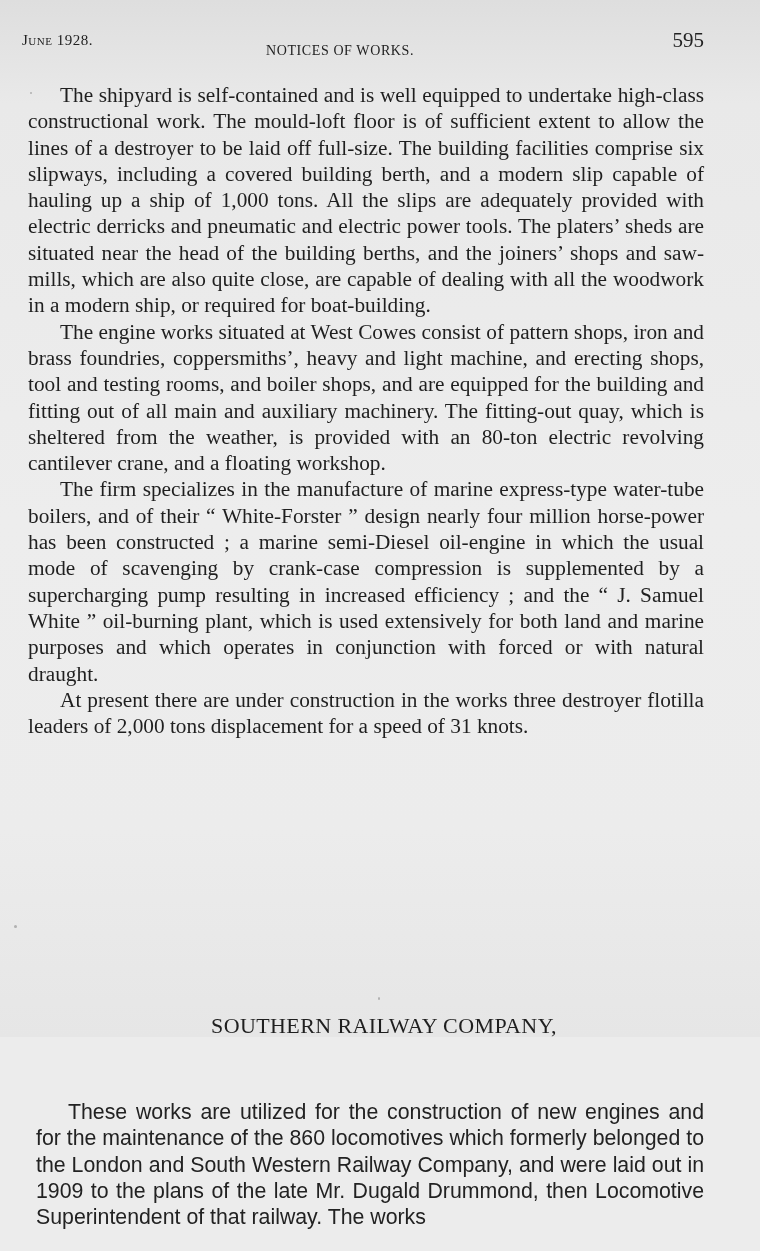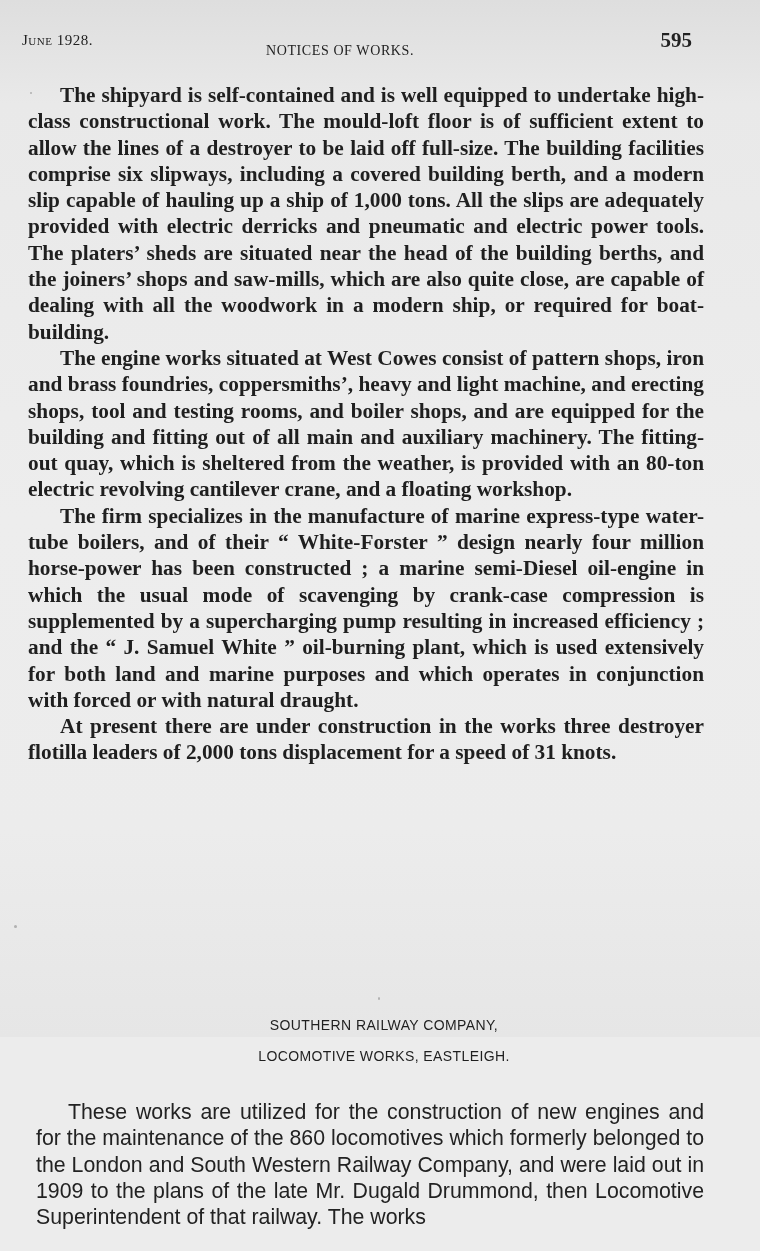--- a/index.html
+++ b/index.html
@@ -41,49 +41,47 @@
     }
     .rh-center {
       position: absolute;
       left: 244px;
       top: 13px;
       letter-spacing: 0.6px;
       font-size: 14px;
     }
     .rh-right {
       position: absolute;
-      right: 12px;
+      right: 0;
       top: -2px;
       font-size: 21px;
-      font-weight: bold;
     }
     .body-text {
       position: absolute;
       left: 28px;
       top: 82px;
       width: 676px;
       font-family: "Liberation Serif", serif;
       font-size: 21.3px;
       line-height: 26.3px;
       text-align: justify;
       color: #1f1f1f;
     }
     .body-text p {
       margin: 0;
       text-indent: 32px;
-      font-weight: bold;
     }
     .heading-block {
       position: absolute;
       top: 1010px;
       left: 0;
       width: 760px;
       text-align: center;
-      font-family: Liberation Sans, sans-serif;
-      font-size: 14px;
+      font-family: Liberation Serif, serif;
+      font-size: 22px;
       line-height: 31px;
       letter-spacing: 0.4px;
       color: #1f1f1f;
     }
     .heading-block div {
       margin-left: 8px;
     }
     .body-text-2 {
       position: absolute;
       left: 36px;
@@ -122,21 +120,20 @@
 
   <div class="body-text">
     <p>The shipyard is self-contained and is well equipped to undertake high-class constructional work.  The mould-loft floor is of sufficient extent to allow the lines of a destroyer to be laid off full-size.  The building facilities comprise six slipways, including a covered building berth, and a modern slip capable of hauling up a ship of 1,000 tons. All the slips are adequately provided with electric derricks and pneumatic and electric power tools.  The platers’ sheds are situated near the head of the building berths, and the joiners’ shops and saw-mills, which are also quite close, are capable of dealing with all the woodwork in a modern ship, or required for boat-building.</p>
     <p>The engine works situated at West Cowes consist of pattern shops, iron and brass foundries, coppersmiths’, heavy and light machine, and erecting shops, tool and testing rooms, and boiler shops, and are equipped for the building and fitting out of all main and auxiliary machinery.  The fitting-out quay, which is sheltered from the weather, is provided with an 80-ton electric revolving cantilever crane, and a floating workshop.</p>
     <p>The firm specializes in the manufacture of marine express-type water-tube boilers, and of their “ White-Forster ” design nearly four million horse-power has been constructed ;  a marine semi-Diesel oil-engine in which the usual mode of scavenging by crank-case compression is supplemented by a supercharging pump resulting in increased efficiency ;  and the “ J. Samuel White ” oil-burning plant, which is used extensively for both land and marine purposes and which operates in conjunction with forced or with natural draught.</p>
     <p>At present there are under construction in the works three destroyer flotilla leaders of 2,000 tons displacement for a speed of 31 knots.</p>
   </div>
 
   <div class="heading-block">
     <div>SOUTHERN RAILWAY COMPANY,</div>
-    <div>LOCOMOTIVE WORKS, EASTLEIGH.</div>
   </div>
 
   <div class="body-text-2">
     <p>These works are utilized for the construction of new engines and for the maintenance of the 860 locomotives which formerly belonged to the London and South Western Railway Company, and were laid out in 1909 to the plans of the late Mr. Dugald Drummond, then Locomotive Superintendent of that railway.  The works</p>
   </div>
 
   <span class="speck" style="left:14px; top:925px;"></span>
   <span class="speck" style="left:378px; top:997px; width:2px; height:3px;"></span>
   <span class="speck" style="left:30px; top:92px; width:2px; height:2px;"></span>
 </div>

